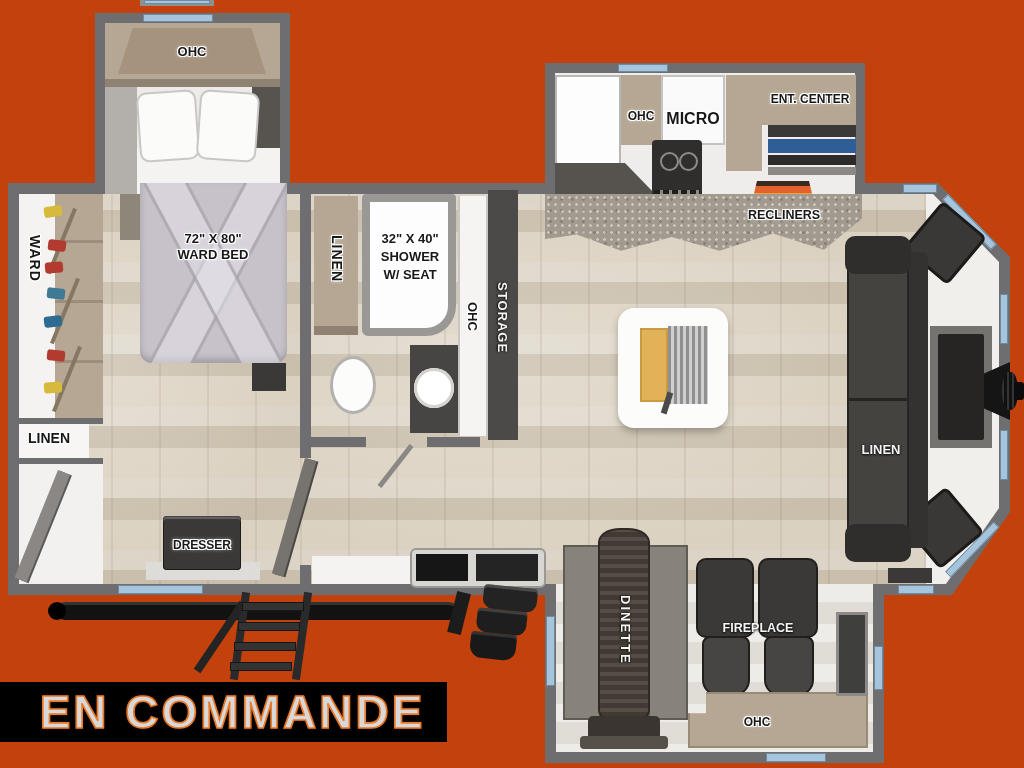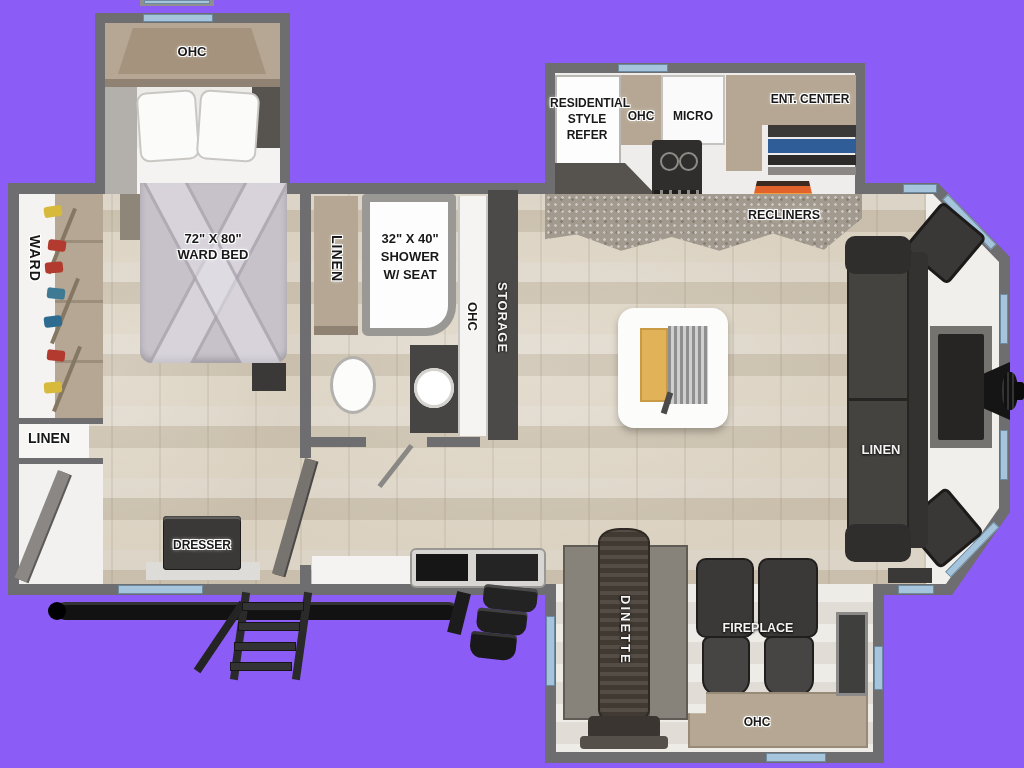--- a/index.html
+++ b/index.html
@@ -1,16 +1,16 @@
 <!DOCTYPE html>
 <html><head>
 <meta charset="utf-8">
 <style>
   html,body{margin:0;padding:0;background:#ffffff;}
-  #stage{position:relative;width:1024px;height:768px;background:#8b5cf6;overflow:hidden;
+  #stage{position:relative;width:1024px;height:768px;background:#c2410c;overflow:hidden;
          font-family:"Liberation Sans",sans-serif;}
   .abs{position:absolute;}
   .wall{position:absolute;background:#6e6d6f;}
   .win{position:absolute;background:#a6c4dc;box-shadow:inset 0 0 0 1px #6d8ba0;}
   .floor{position:absolute;background-color:#d2c8b6;
     background-image:
       repeating-linear-gradient(90deg, rgba(125,110,88,.12) 0 2px, rgba(0,0,0,0) 2px 48px),
       repeating-linear-gradient(180deg, rgba(255,255,255,.22) 0 20px, rgba(160,145,120,.17) 20px 42px, rgba(240,233,219,.28) 42px 72px),
       radial-gradient(ellipse at 35% 45%, rgba(255,255,255,.28), rgba(0,0,0,0) 65%);}
   .lightfloor{position:absolute;background-color:#e9e6e0;
@@ -233,30 +233,28 @@
 
   <div class="lbl vlbl" style="left:328px;top:218px;height:80px;font-size:14px;letter-spacing:1px;">LINEN</div>
   <div class="lbl" style="left:368px;top:230px;width:84px;font-size:13px;line-height:1.4;white-space:normal;">
     <div>32" X 40"</div>
     <div>SHOWER</div>
     <div>W/ SEAT</div>
   </div>
   <div class="lbl vlbl" style="left:464px;top:278px;height:76px;font-size:13px;">OHC</div>
   <div class="lbl vlbl wlbl" style="left:494px;top:258px;height:120px;font-size:13px;letter-spacing:1px;">STORAGE</div>
 
-  <div class="lbl" style="left:550px;top:95px;width:74px;font-size:12px;line-height:1.35;white-space:normal;">
-    <div>RESIDENTIAL</div>
-    <div>STYLE</div>
-    <div>REFER</div>
-  </div>
   <div class="lbl" style="left:620px;top:109px;width:42px;font-size:12px;">OHC</div>
-  <div class="lbl" style="left:660px;top:109px;width:66px;font-size:12px;">MICRO</div>
+  <div class="lbl" style="left:660px;top:109px;width:66px;font-size:16px;">MICRO</div>
   <div class="lbl" style="left:764px;top:92px;width:92px;font-size:12px;">ENT. CENTER</div>
   <div class="lbl" style="left:742px;top:208px;width:84px;font-size:12.5px;">RECLINERS</div>
 
   <div class="lbl wlbl" style="left:850px;top:442px;width:62px;font-size:13px;">LINEN</div>
 
   <div class="lbl vlbl wlbl" style="left:617px;top:572px;height:116px;font-size:13px;letter-spacing:2px;">DINETTE</div>
   <div class="lbl wlbl" style="left:700px;top:621px;width:116px;font-size:12.5px;">FIREPLACE</div>
   <div class="lbl" style="left:734px;top:715px;width:46px;font-size:12px;">OHC</div>
 
+  <div class="abs" style="left:0;top:682px;width:447px;height:60px;background:#000;display:flex;align-items:center;justify-content:center;padding-left:18px;box-sizing:border-box;">
+    <span id="banner-text">EN COMMANDE</span>
+  </div>
 
 </div>
 
 </body></html>

